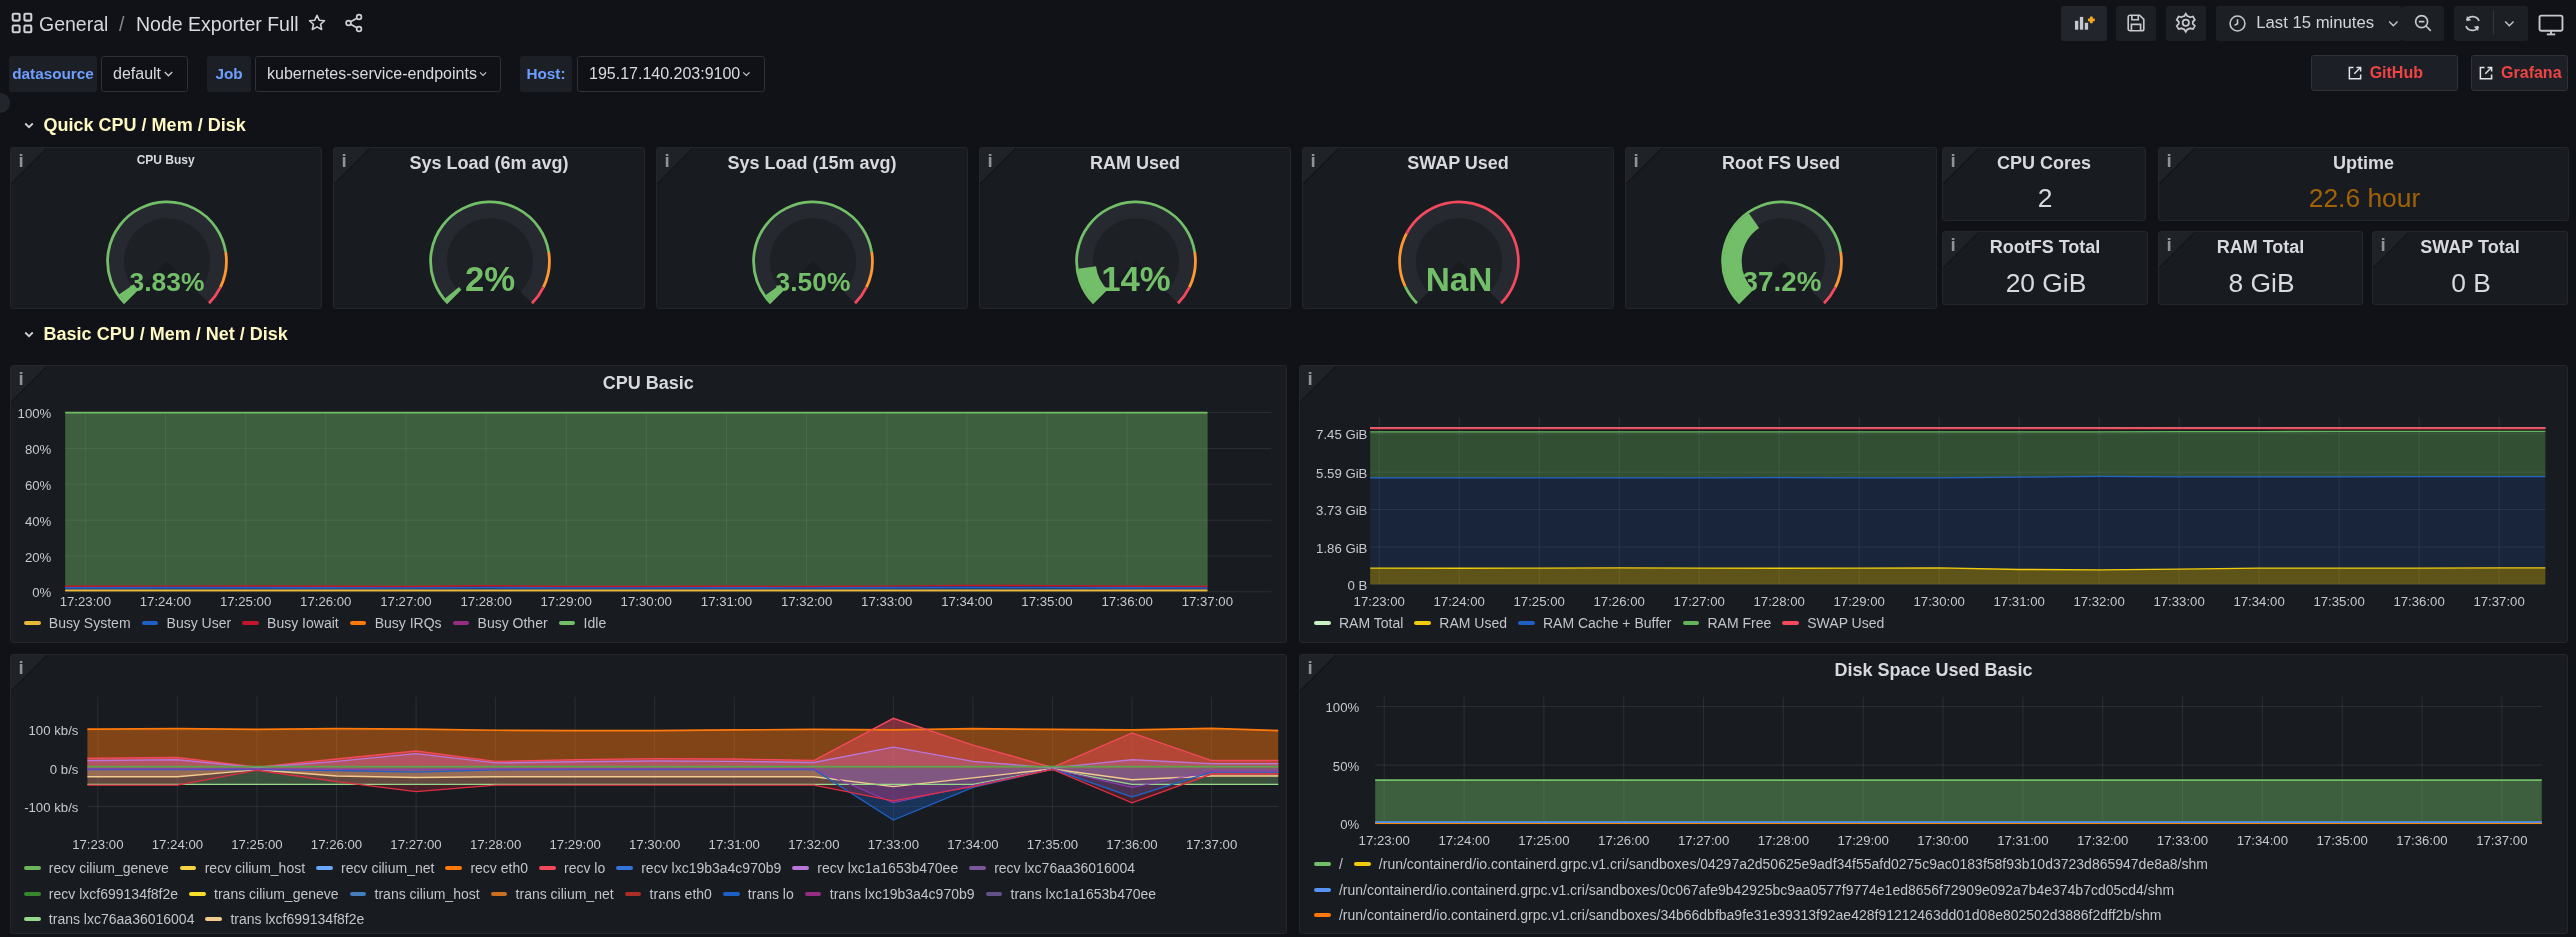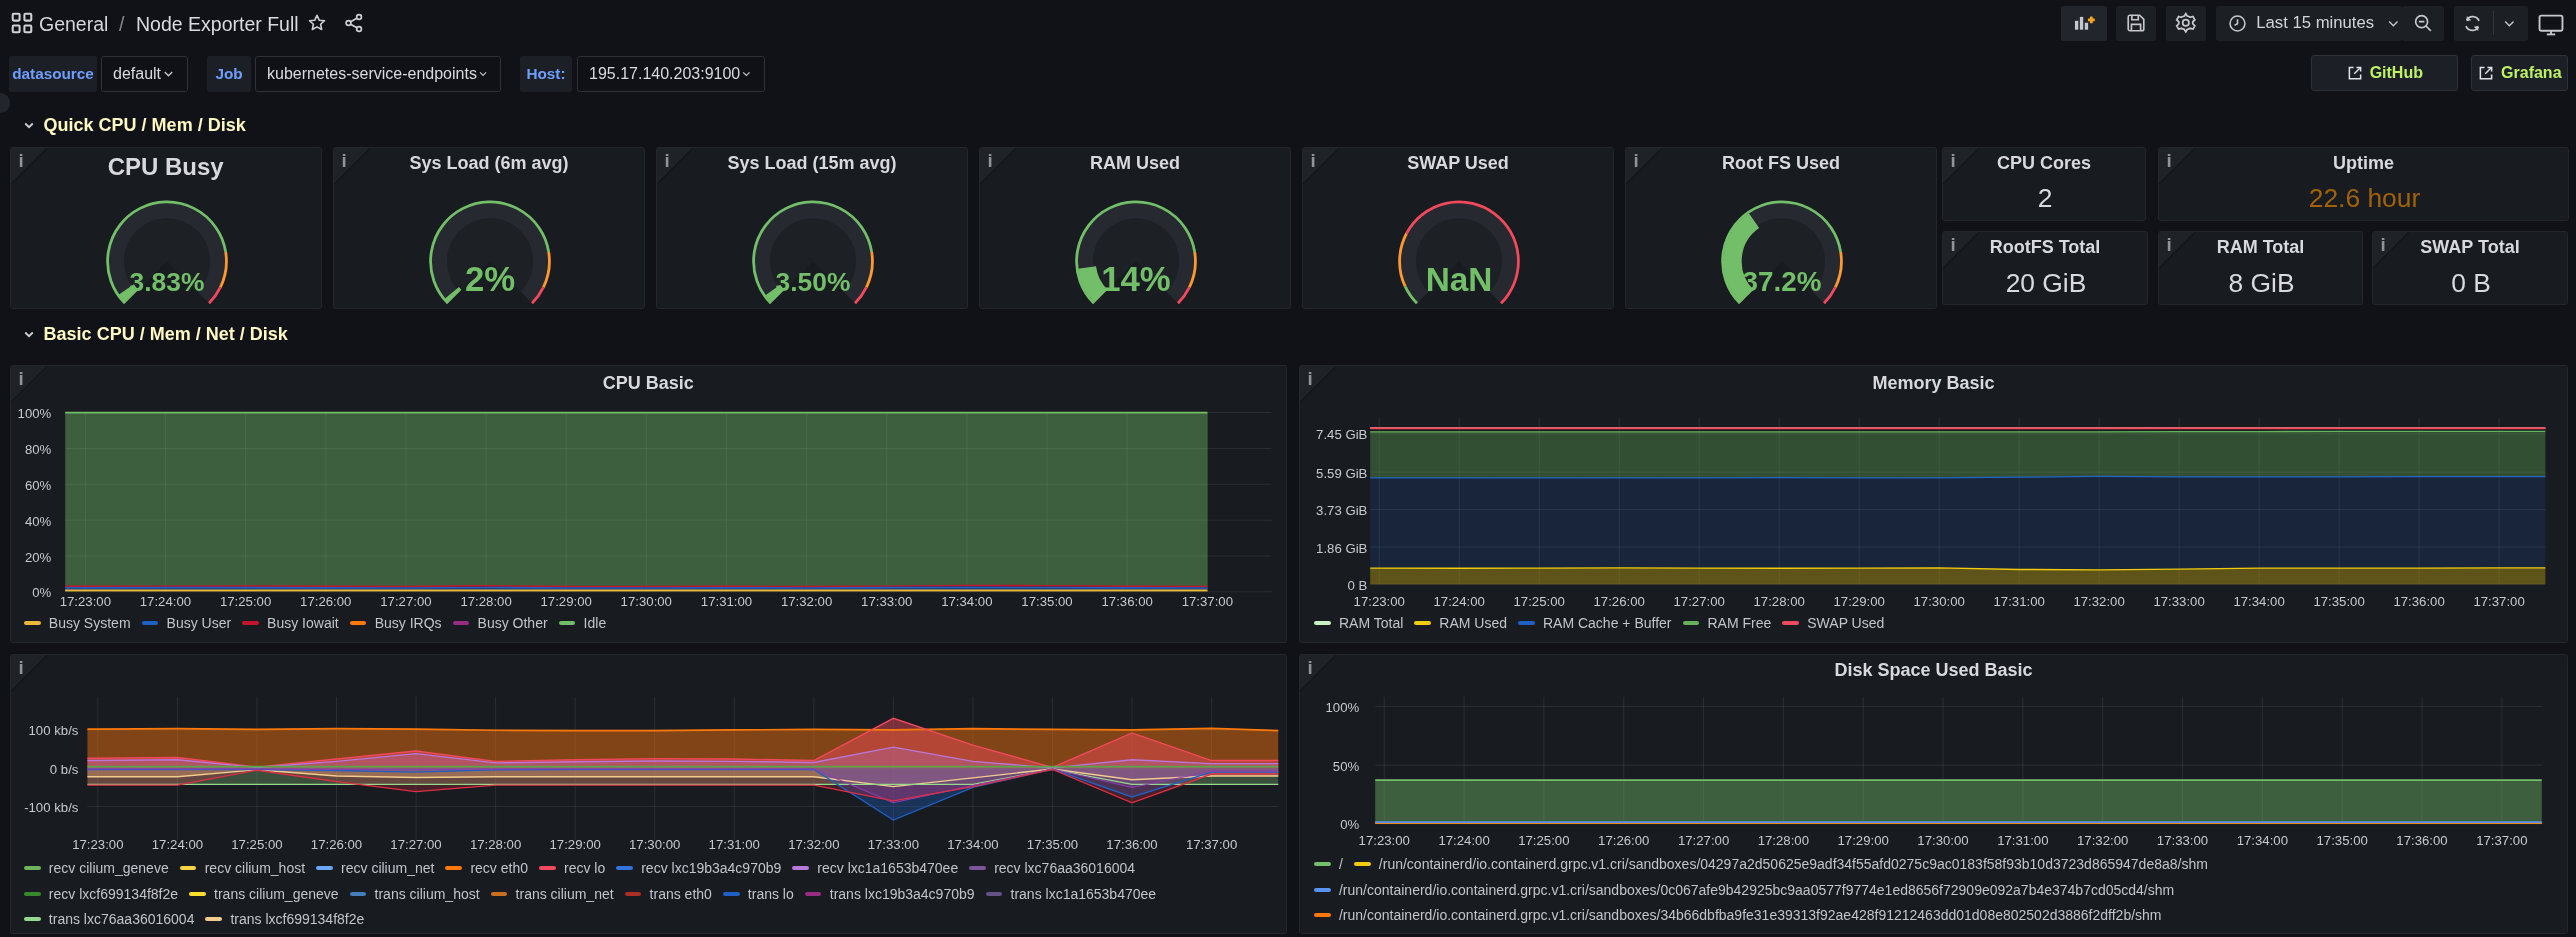--- a/index.html
+++ b/index.html
@@ -4,21 +4,21 @@
 html,body { width:2576px; height:938px; background:#111217; font-family:"Liberation Sans",sans-serif; overflow:hidden; }
 .abs { position:absolute; }
 .panel { position:absolute; background:#181b1f; border:0.7px solid #23262c; border-radius:2.8px; overflow:hidden; }
 .fold { position:absolute; left:0; top:0; }
 .ptitle { position:absolute; left:0; right:0; text-align:center; color:#d8d9df; font-weight:600; }
 .navicon { position:absolute; }
 .iconbtn { position:absolute; display:flex; align-items:center; justify-content:center; border-radius:2.8px; }
 .varlabel { position:absolute; height:36px; background:#1c1f25; border-radius:2.8px; color:#6e9fff; font-size:15.3px; font-weight:600; display:flex; align-items:center; justify-content:center; }
 .varval { position:absolute; height:36px; background:#0f1116; border:1px solid #2e3138; border-radius:2.8px; color:#d9dae0; font-size:16px; display:flex; align-items:center; padding:11px 11px; white-space:nowrap; }
 .linkbtn svg { flex:0 0 auto; }
-.linkbtn { position:absolute; height:36px; background:#1c1f25; border:1px solid #2e3138; border-radius:2.8px; color:#bef264; font-size:16px; font-weight:700; display:flex; align-items:center; gap:5.6px; padding:0 4.2px; justify-content:center; }
+.linkbtn { position:absolute; height:36px; background:#1c1f25; border:1px solid #2e3138; border-radius:2.8px; color:#ef4444; font-size:16px; font-weight:700; display:flex; align-items:center; gap:5.6px; padding:0 4.2px; justify-content:center; }
 .sechead { position:absolute; color:#fef9c3; font-weight:600; font-size:18px; }
 .legend { position:absolute; display:flex; align-items:center; color:#c3c4cc; font-size:16px; }
 .litem { display:flex; align-items:center; margin-right:11px; white-space:nowrap; }
 .lmark { width:16.7px; height:4.9px; border-radius:2.8px; margin-right:8.3px; flex:0 0 auto; }
 svg text { font-family:"Liberation Sans",sans-serif; }
 </style></head><body>
 
 <div class="abs" style="left:0;top:0;width:2576px;height:46px">
 <svg class="navicon" style="left:11px;top:11.8px" width="22" height="22" viewBox="0 0 32 32">
 <g fill="none" stroke="#d0d1d6" stroke-width="3">
@@ -150,21 +150,21 @@
     </svg>Quick CPU / Mem / Disk</div>
 <div class="sechead" style="left:20px;top:324px;"><svg width="18" height="18" viewBox="0 0 24 24" style="vertical-align:-2.8px;margin-right:5.6px">
       <path d="M7 10 L12 15 L17 10" fill="none" stroke="#d0d1d6" stroke-width="2.4"></path>
     </svg>Basic CPU / Mem / Net / Disk</div>
 <div class="panel" style="left:9.7px;top:147px;width:312px;height:162px">
     <svg class="fold" width="36" height="36" viewBox="0 0 52 52">
       <path d="M0 0 L52 0 L0 52 Z" fill="rgba(204,204,220,0.045)"></path>
       <path d="M52 0 L0 52" stroke="rgba(0,0,0,0.35)" stroke-width="1.5" fill="none"></path>
       <text x="11" y="28" font-family="Liberation Serif" font-size="27" font-weight="700" fill="#8f939a">i</text>
     </svg>
-    <div class="ptitle" style="top:5.4px;font-size:24px">CPU Busy</div>
+    <div class="ptitle" style="top:5.4px;font-size:12px">CPU Busy</div>
 <div class="abs" style="left:0;top:0"><svg width="312" height="162" viewBox="0 0 449 233">
         <path d="M 224.5 163 L 165.10 222.40 A 84 84 0 1 1 283.90 222.40 Z" fill="#1d2025"></path>
         <path d="M 172.88 214.62 A 73 73 0 1 1 276.12 214.62" stroke="#262930" stroke-width="22" fill="none"></path>
         <path d="M 174.30 213.20 A 71 71 0 0 1 166.10 203.38" stroke="#73bf69" stroke-width="26" fill="none"></path>
         <path d="M 164.04 223.46 A 85.5 85.5 0 1 1 308.95 149.62" stroke="#73bf69" stroke-width="4" fill="none"></path>
         <path d="M 308.95 149.62 A 85.5 85.5 0 0 1 301.28 200.61" stroke="#ff9830" stroke-width="4" fill="none"></path>
         <path d="M 301.28 200.61 A 85.5 85.5 0 0 1 284.96 223.46" stroke="#f2495c" stroke-width="4" fill="none"></path>
         <text x="224.5" y="206" text-anchor="middle" font-family="Liberation Sans" font-size="38" font-weight="700" fill="#73bf69">3.83%</text>
       </svg></div>
 </div>
@@ -360,21 +360,21 @@
       <div class="litem"><div class="lmark" style="background:#c4162a"></div>Busy Iowait</div>
       <div class="litem"><div class="lmark" style="background:#ff780a"></div>Busy IRQs</div>
       <div class="litem"><div class="lmark" style="background:#962d82"></div>Busy Other</div>
       <div class="litem"><div class="lmark" style="background:#73bf69"></div>Idle</div>
     </div>
 </div>
 <div class="panel" style="left:1299px;top:365px;width:1269px;height:278px"><svg class="fold" width="36" height="36" viewBox="0 0 52 52">
       <path d="M0 0 L52 0 L0 52 Z" fill="rgba(204,204,220,0.045)"></path>
       <path d="M52 0 L0 52" stroke="rgba(0,0,0,0.35)" stroke-width="1.5" fill="none"></path>
       <text x="11" y="28" font-family="Liberation Serif" font-size="27" font-weight="700" fill="#8f939a">i</text>
-    </svg><div class="ptitle" style="top:6.8px;font-size:18px">Memory Basic</div>
+    </svg>
 <svg width="1269" height="278" viewBox="0 0 1826 400">
       <line x1="101" y1="97.6" x2="1792" y2="97.6" stroke="rgba(204,204,220,0.10)" stroke-width="1.5"></line>
       <text x="97" y="105.6" text-anchor="end" font-size="19" fill="#c8c9d0">7.45 GiB</text>
       <line x1="101" y1="152.8" x2="1792" y2="152.8" stroke="rgba(204,204,220,0.10)" stroke-width="1.5"></line>
       <text x="97" y="160.8" text-anchor="end" font-size="19" fill="#c8c9d0">5.59 GiB</text>
       <line x1="101" y1="206.6" x2="1792" y2="206.6" stroke="rgba(204,204,220,0.10)" stroke-width="1.5"></line>
       <text x="97" y="214.6" text-anchor="end" font-size="19" fill="#c8c9d0">3.73 GiB</text>
       <line x1="101" y1="260.4" x2="1792" y2="260.4" stroke="rgba(204,204,220,0.10)" stroke-width="1.5"></line>
       <text x="97" y="268.4" text-anchor="end" font-size="19" fill="#c8c9d0">1.86 GiB</text>
       <line x1="101" y1="314.2" x2="1792" y2="314.2" stroke="rgba(204,204,220,0.10)" stroke-width="1.5"></line>

